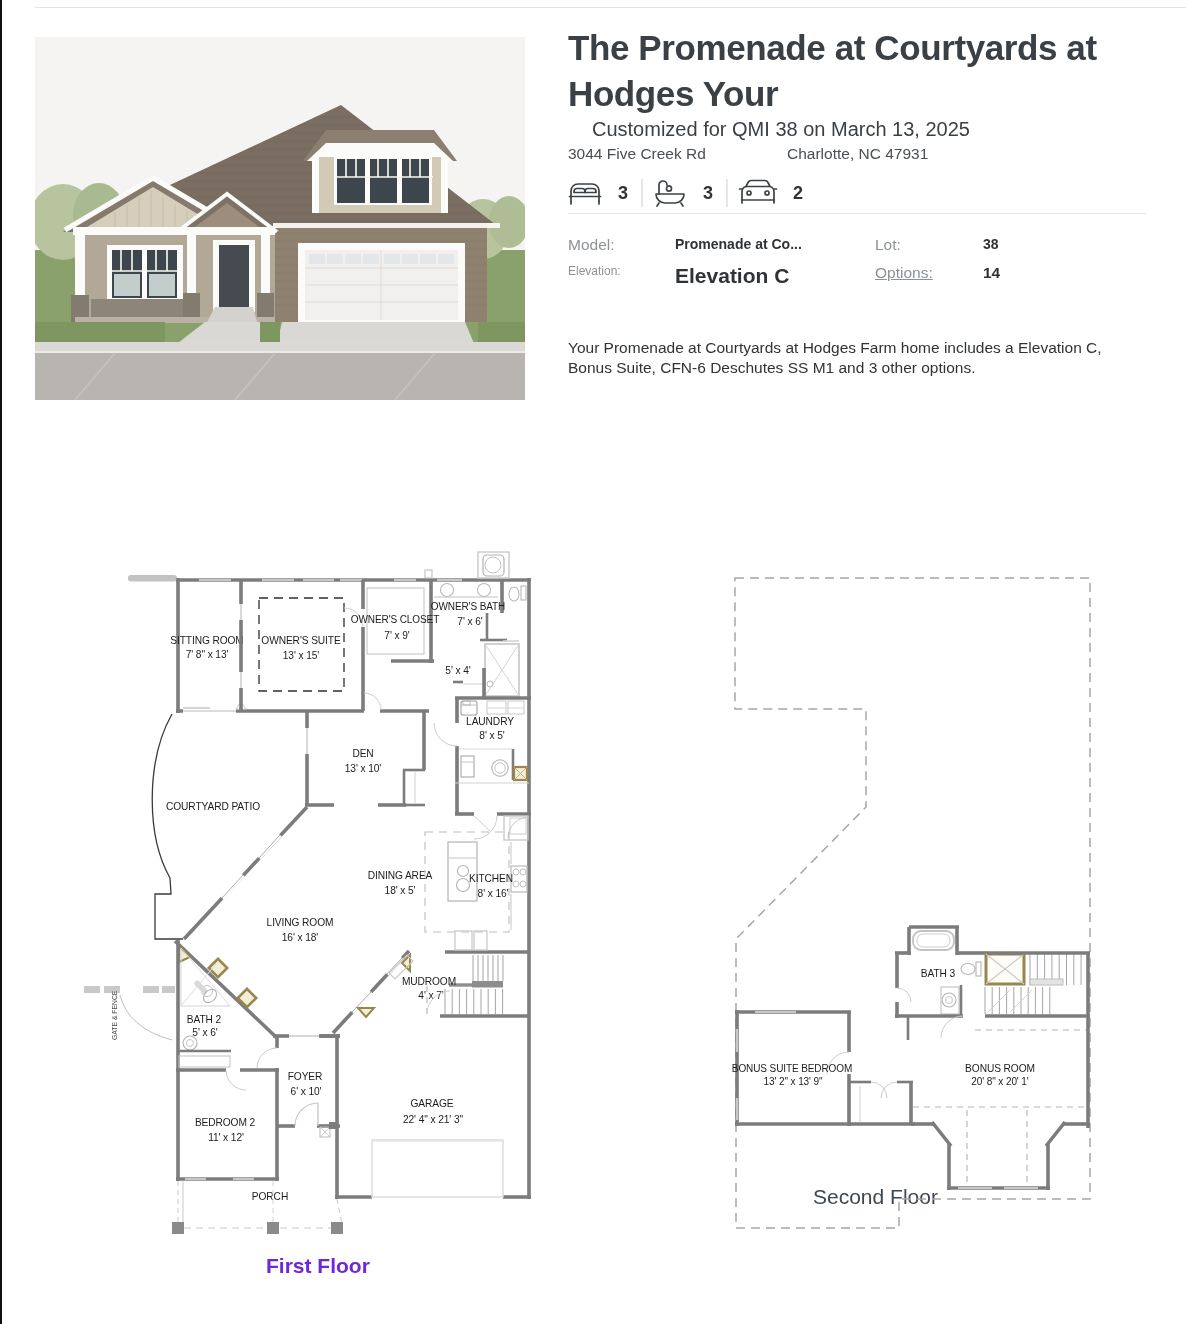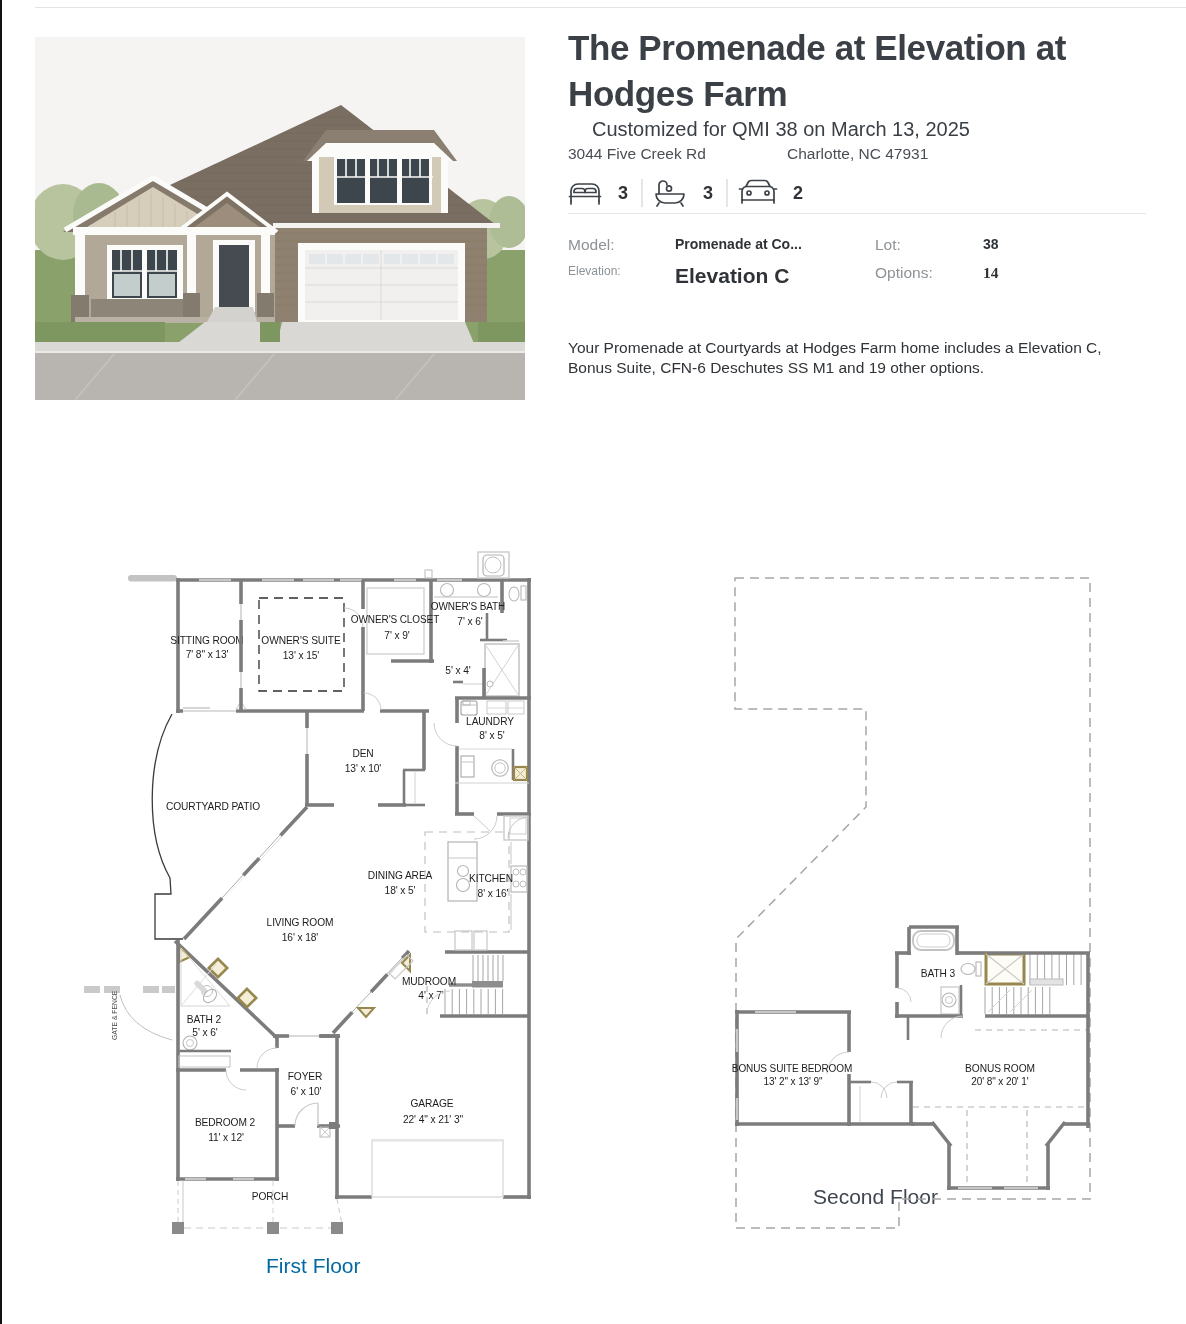--- a/index.html
+++ b/index.html
@@ -186,21 +186,21 @@
 <rect x="0" y="316" width="490" height="47" fill="#b8b5b0"></rect>
 <rect x="0" y="314" width="490" height="2" fill="#eceae6"></rect>
 <g stroke="#c6c3be" stroke-width="1.6">
 <line x1="40" y1="363" x2="80" y2="316"></line>
         <line x1="200" y1="363" x2="240" y2="316"></line>
 <line x1="360" y1="363" x2="400" y2="316"></line>
 </g>
 </svg>
 </div>
 
-<div class="abs" style="left:568px;top:25px;width:600px;font-size:35px;line-height:46px;font-weight:bold;color:#3b4046;letter-spacing:-0.4px;">The Promenade at Elevation at Hodges Farm</div>
+<div class="abs" style="left:568px;top:25px;width:600px;font-size:35px;line-height:46px;font-weight:bold;color:#3b4046;letter-spacing:-0.4px;">The Promenade at Courtyards at Hodges Your</div>
 
 <div class="abs" style="left:568px;top:118px;font-size:20px;color:#3b4046;margin-left:24px;">Customized for QMI 38 on March 13, 2025</div>
 
 <div class="abs" style="left:568px;top:145px;font-size:15.5px;color:#4a4f55;">3044 Five Creek Rd</div>
 <div class="abs" style="left:787px;top:145px;font-size:15.5px;color:#4a4f55;">Charlotte, NC 47931</div>
 
 <div class="abs" style="left:568px;top:178px;width:420px;height:30px;">
 <svg width="420" height="30" viewBox="0 0 420 30">
 
 <g stroke="#3c4248" stroke-width="1.7" fill="none" stroke-linecap="round" stroke-linejoin="round">
@@ -236,26 +236,26 @@
 </div>
 
 <div class="abs" style="left:568px;top:213px;width:578px;height:1px;background:#e7e7e7;"></div>
 
 <div class="abs" style="left:568px;top:236px;font-size:15.5px;color:#8d9297;">Model:</div>
 <div class="abs" style="left:675px;top:236px;font-size:14px;font-weight:bold;color:#2f3337;">Promenade at Co...</div>
 <div class="abs" style="left:875px;top:236px;font-size:15.5px;color:#8d9297;">Lot:</div>
 <div class="abs" style="left:983px;top:236px;font-size:14px;font-weight:bold;color:#2f3337;">38</div>
 <div class="abs" style="left:568px;top:264px;font-size:12px;color:#8d9297;">Elevation:</div>
 <div class="abs" style="left:675px;top:264px;font-size:21px;font-weight:bold;color:#2f3337;">Elevation C</div>
-<div class="abs" style="left:875px;top:264px;font-size:15.5px;color:#8d9297;">Options:</div>
-<div class="abs" style="left:983px;top:264px;font-size:15.5px;font-weight:bold;color:#2f3337;font-family:Liberation Serif, serif;">14</div>
-
-<div class="abs" style="left:568px;top:338px;width:560px;font-size:15.5px;line-height:19.5px;color:#2f3337;">Your Promenade at Courtyards at Hodges Farm home includes a Elevation C, Bonus Suite, CFN-6 Deschutes SS M1 and 19 other options.</div>
-
-<div class="abs" style="left:266px;top:1254px;font-size:21px;color:#0369a1;">First Floor</div>
+<div class="abs" style="left:875px;top:264px;font-size:15.5px;color:#8d9297;text-decoration:underline;">Options:</div>
+<div class="abs" style="left:983px;top:264px;font-size:15.5px;font-weight:bold;color:#2f3337;">14</div>
+
+<div class="abs" style="left:568px;top:338px;width:560px;font-size:15.5px;line-height:19.5px;color:#2f3337;">Your Promenade at Courtyards at Hodges Farm home includes a Elevation C, Bonus Suite, CFN-6 Deschutes SS M1 and 3 other options.</div>
+
+<div class="abs" style="left:266px;top:1254px;font-size:21px;color:#6d28d9;font-weight:bold;">First Floor</div>
 <div class="abs" style="left:813px;top:1185px;font-size:21px;color:#3f4650;">Second Floor</div>
 
 <svg class="abs" style="left:0;top:540px;" width="1186" height="784" viewBox="0 540 1186 784">
 <defs></defs>
 <g font-family="Liberation Sans" fill="none">
 
 <g>
 
 <line x1="176" y1="580" x2="531" y2="580" stroke="#7c7c7c" stroke-width="3.6"></line>
 

